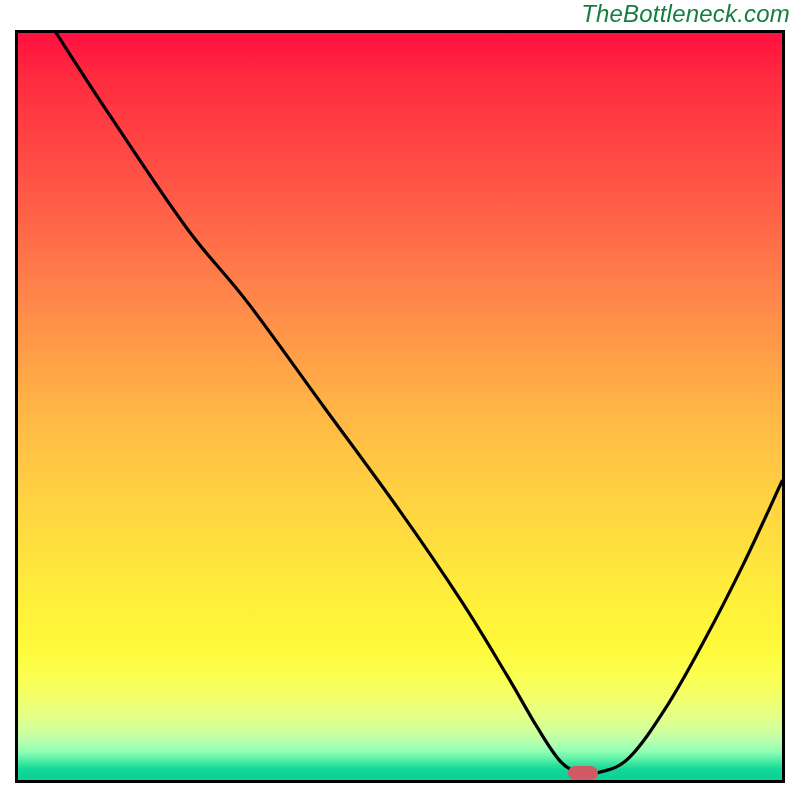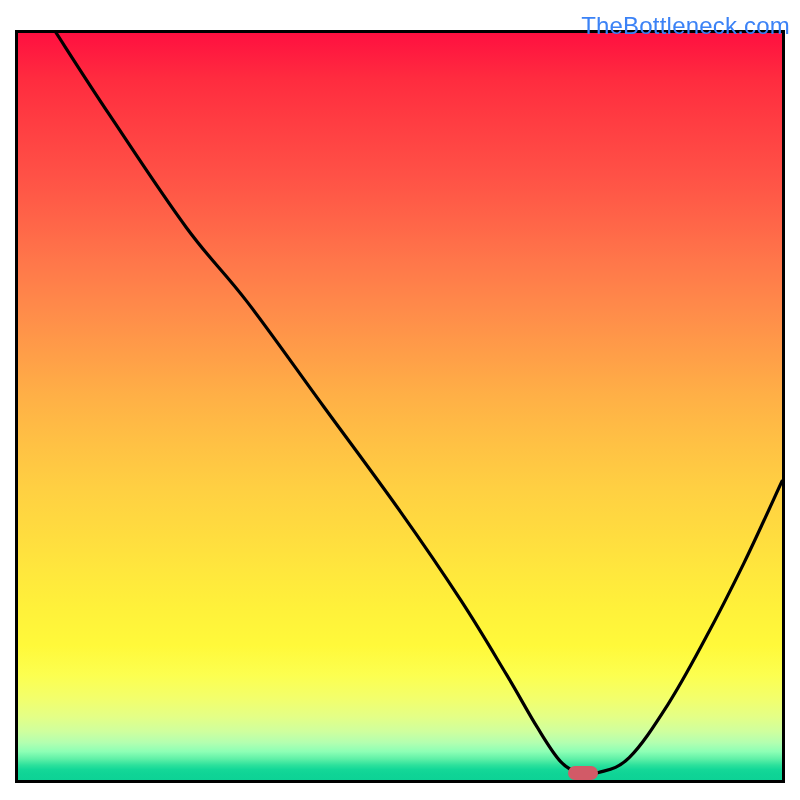--- a/index.html
+++ b/index.html
@@ -10,27 +10,28 @@
     background: #ffffff;
     font-family: Arial, Helvetica, sans-serif;
   }
   .container {
     position: relative;
     width: 800px;
     height: 800px;
   }
   .watermark {
     position: absolute;
-    top: 12px;
+    top: 0;
     right: 10px;
-    color: #3b82f6;
+    color: #15803d;
     font-size: 24px;
     font-weight: 500;
     letter-spacing: 0.2px;
     z-index: 5;
+    font-style: italic;
   }
   .frame {
     position: absolute;
     left: 15px;
     top: 30px;
     width: 770px;
     height: 753px;
     border: 3px solid #000000;
     box-sizing: border-box;
     overflow: hidden;

